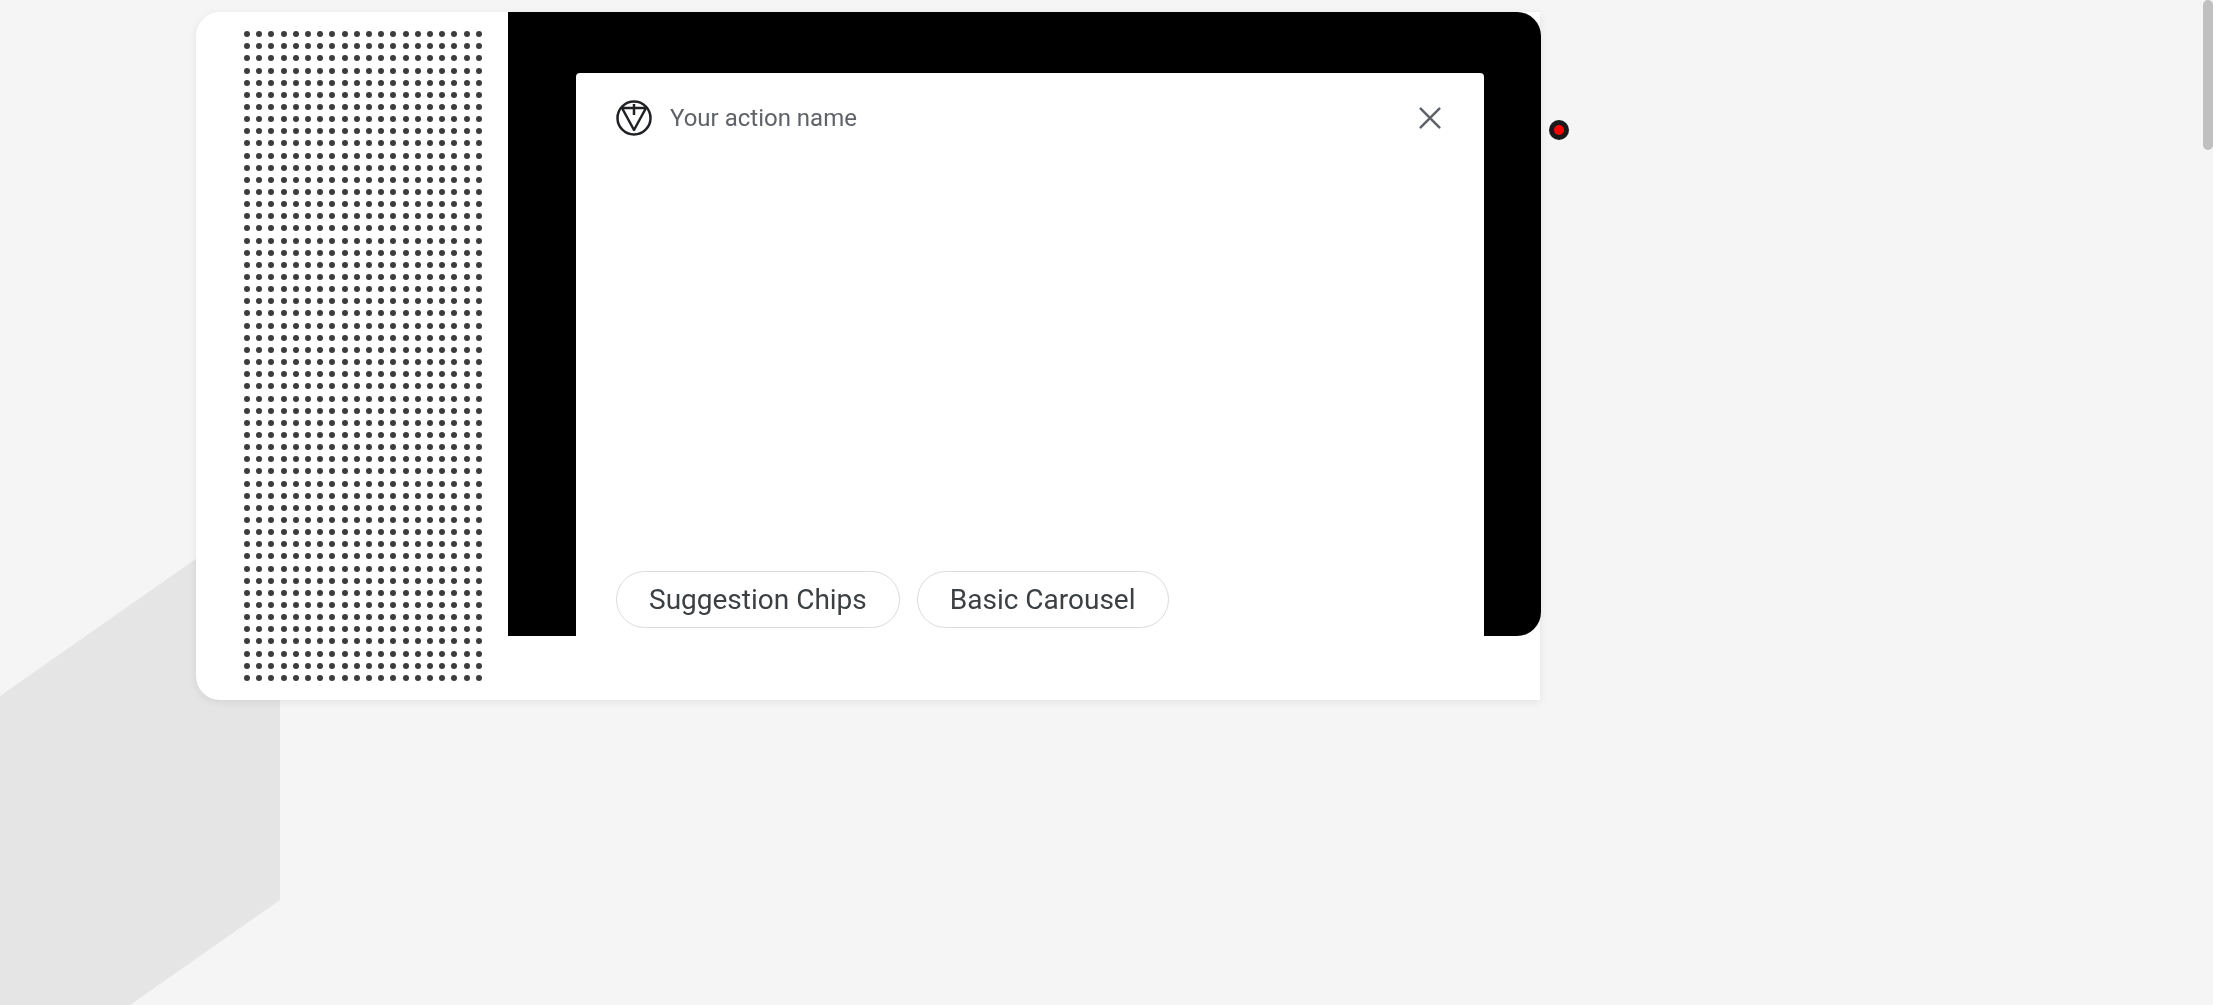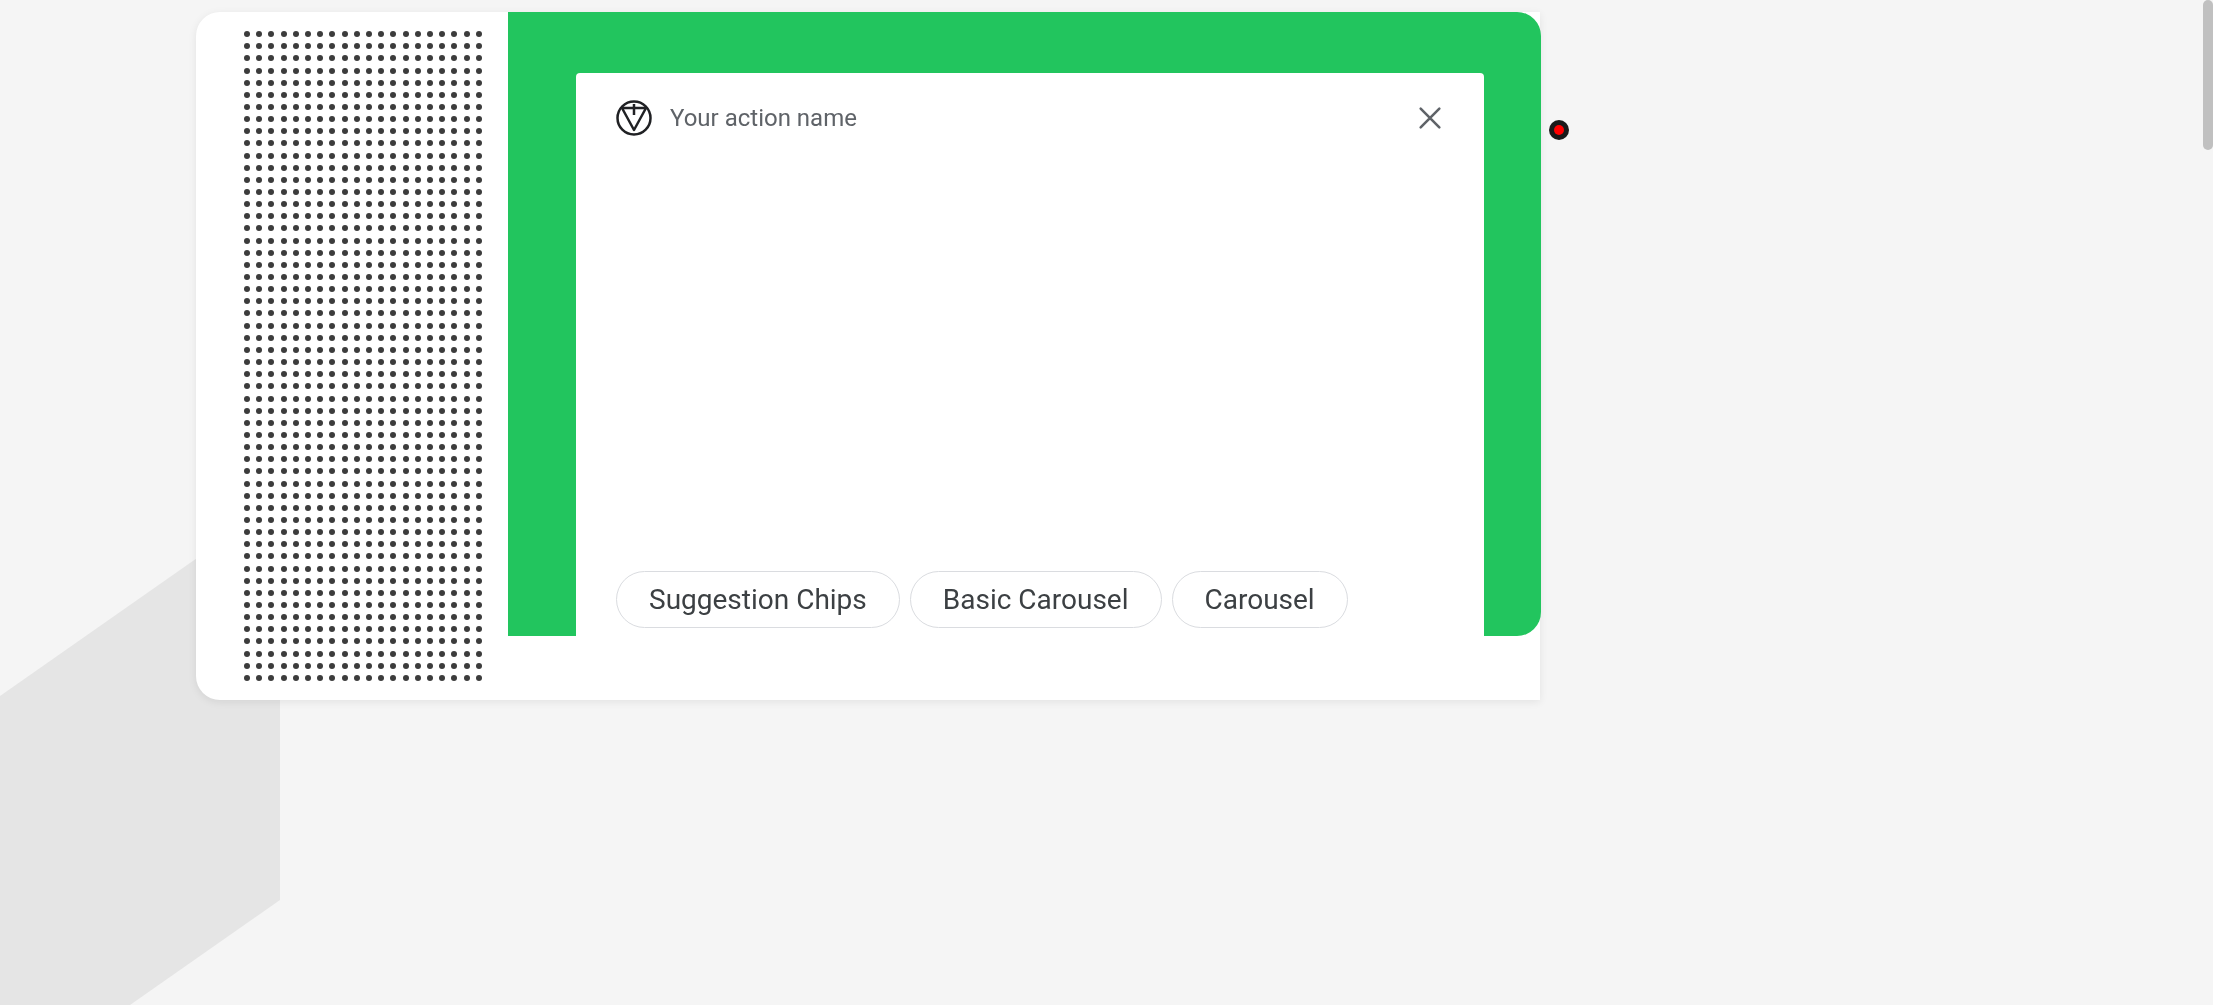--- a/index.html
+++ b/index.html
@@ -62,21 +62,21 @@
       border-radius: 50%;
       margin: auto;
     }
 
     .screen-bezel {
       position: absolute;
       left: 508px;
       top: 12px;
       width: 1033px;
       height: 624px;
-      background: #22c55e;
+      background: #000000;
       border-radius: 0 24px 24px 0;
       z-index: 2;
     }
 
     .camera-dot-outer {
       position: absolute;
       right: -28px;
       top: 108px;
       width: 20px;
       height: 20px;
@@ -137,21 +137,21 @@
       cursor: pointer;
       color: #5f6368;
     }
 
     .body-area {
       flex: 1;
     }
 
     .chips-row {
       display: flex;
-      gap: 10px;
+      gap: 17px;
       padding: 0 40px 12px 40px;
       align-items: center;
     }
 
     .chip {
       border: 1.5px solid #dadce0;
       border-radius: 48px;
       padding: 11px 32px;
       font-size: 28px;
       color: #3c4043;
@@ -1282,18 +1282,17 @@
           <path d="M 4 4 L 20 20 M 20 4 L 4 20" stroke="#5f6368" stroke-width="2.2" stroke-linecap="round" fill="none"></path>
         </svg>
       </div>
     </div>
 
     <div class="body-area"></div>
 
     <div class="chips-row">
       <div class="chip">Suggestion Chips</div>
       <div class="chip">Basic Carousel</div>
-      <div class="chip">Carousel</div>
     </div>
   </div>
 </div>
 
 <div class="scrollbar-thumb"></div>
 
 </body></html>

